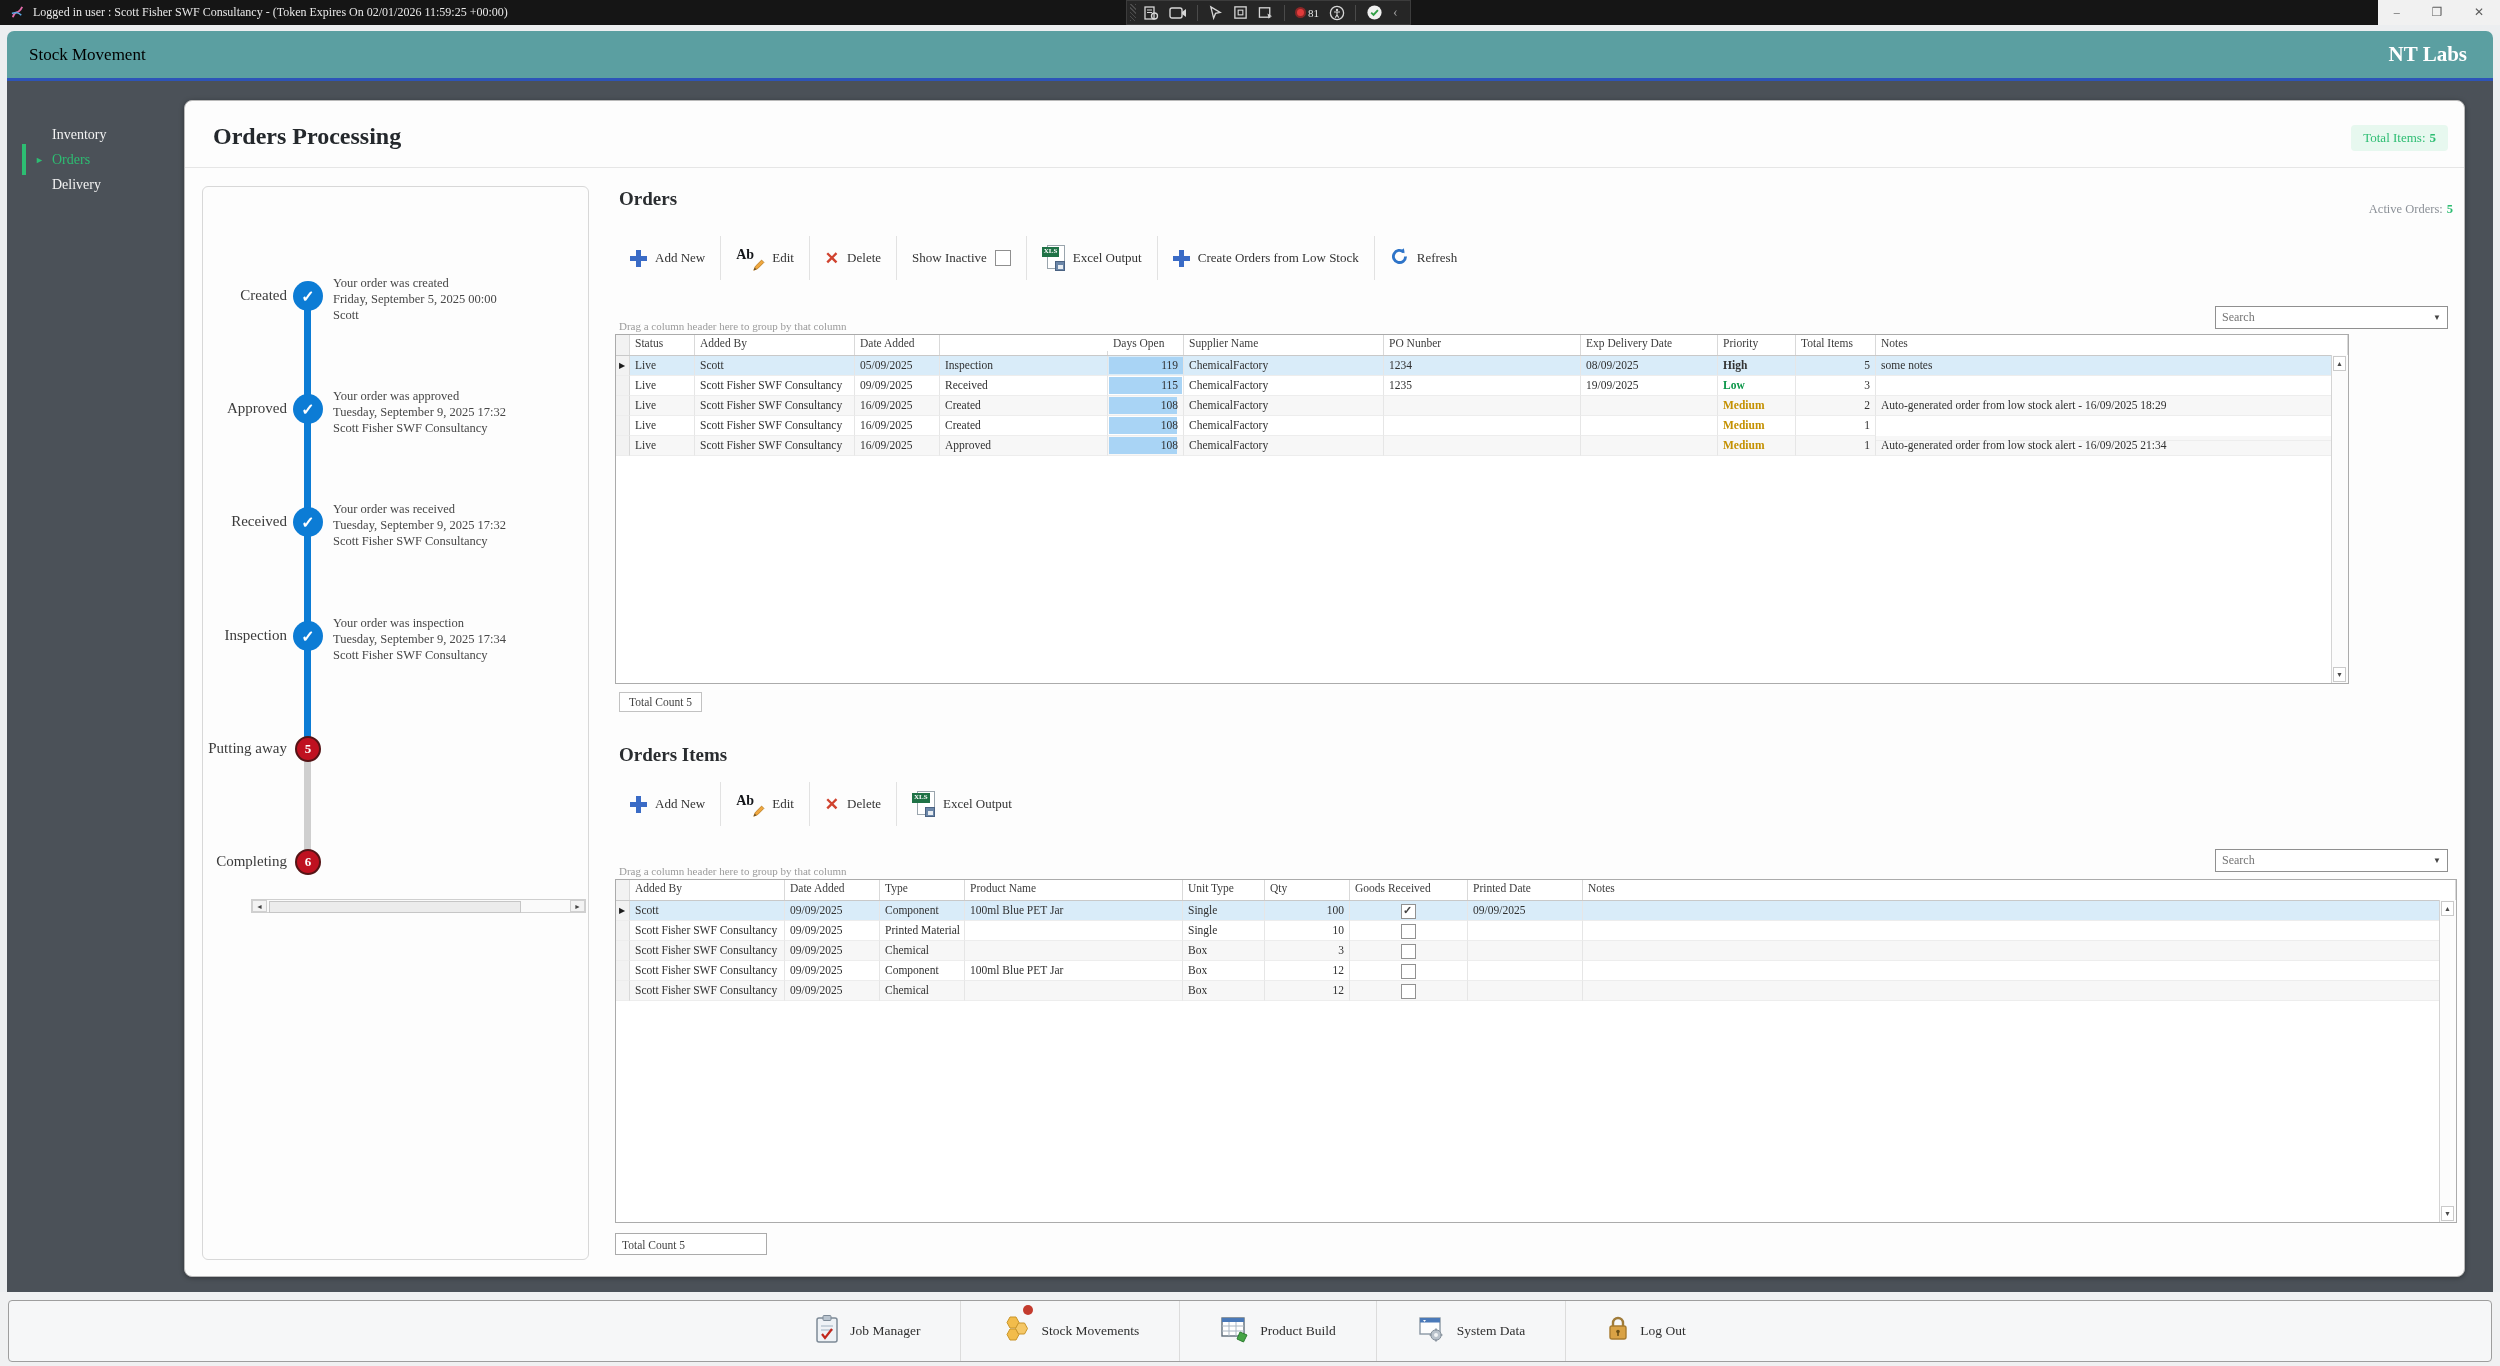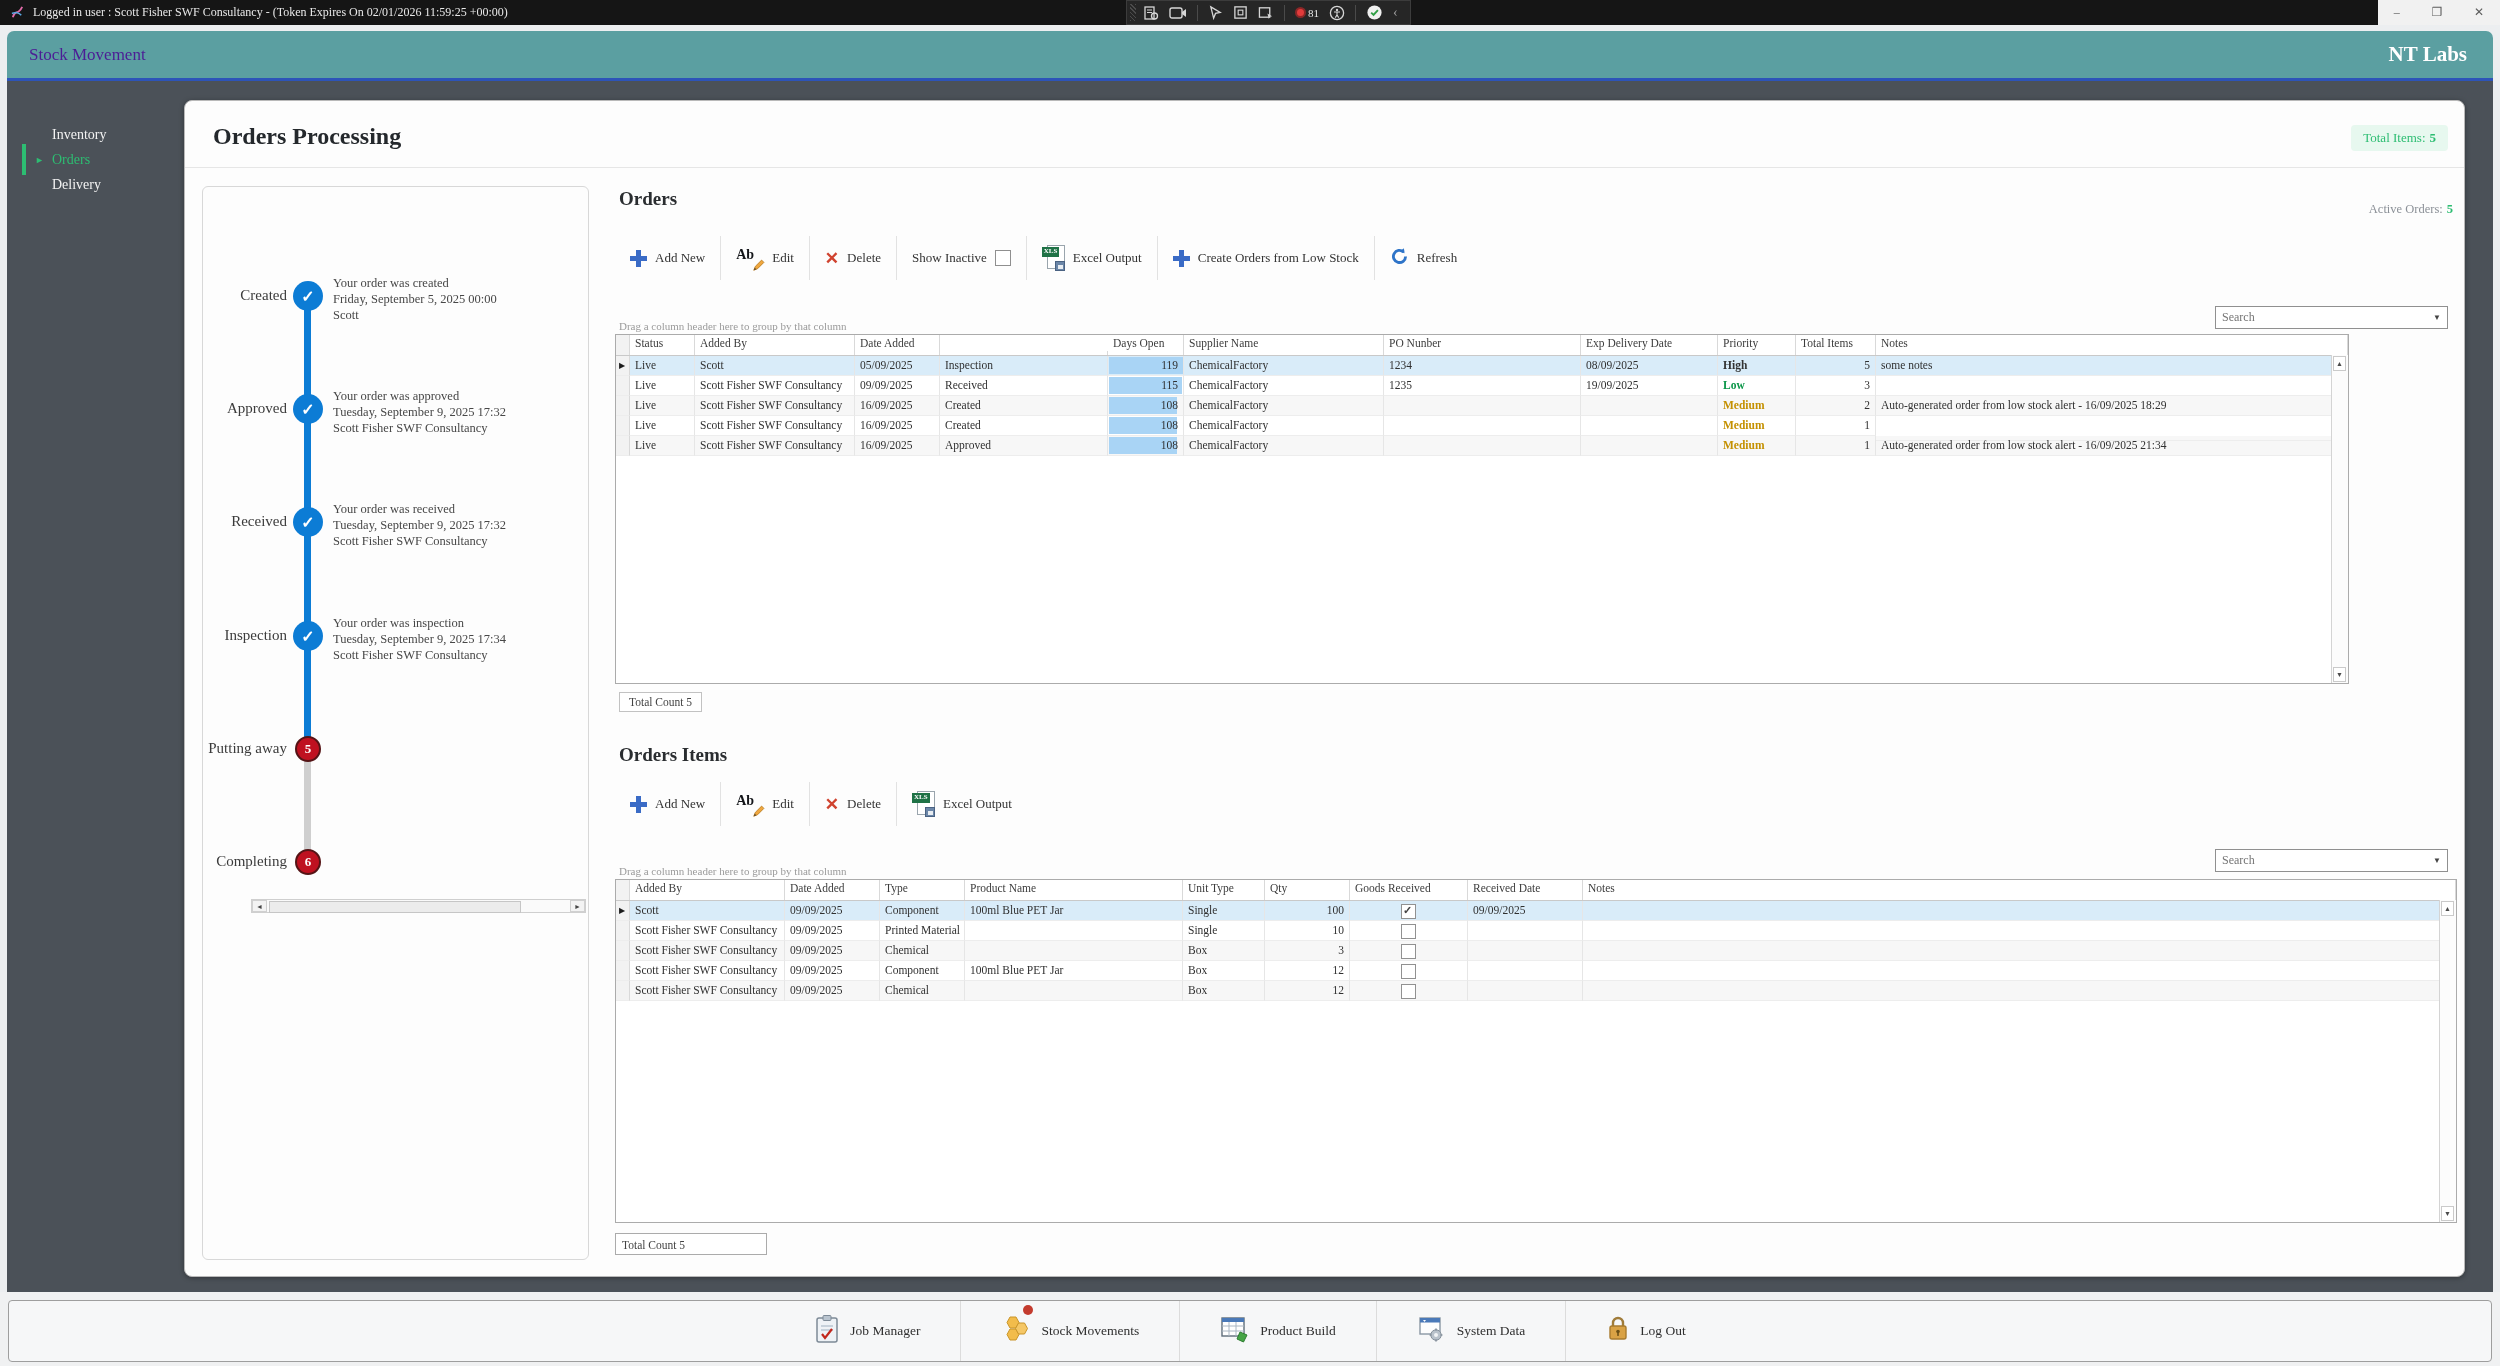--- a/index.html
+++ b/index.html
@@ -19,21 +19,21 @@
   .rec-badge{display:inline-flex;align-items:center;gap:2px;color:#e8e8e8;font-size:11px}
   .rec-dot{width:11px;height:11px;border-radius:50%;background:#e23b3b;border:2px solid #8a2727;box-sizing:border-box}
   .rec-chev{color:#9a9a9a;font-size:14px;line-height:1}
   .winctl{position:absolute;right:0;top:0;width:122px;height:25px;background:#f1f1f1;display:flex;
           align-items:center;justify-content:space-around;color:#5c5c5c;font-size:12px}
   .winctl span{cursor:pointer}
 
   
   .tealbar{position:absolute;left:7px;right:7px;top:31px;height:47px;background:#5b9fa1;
            border-radius:7px 7px 0 0;display:flex;align-items:center}
-  .teal-title{color:#4c1d95;font-size:17px;margin-left:22px}
+  .teal-title{color:#000000;font-size:17px;margin-left:22px}
   .brand{margin-left:auto;margin-right:26px;color:#fff;font-size:21px;font-weight:bold}
   .blueline{position:absolute;left:7px;right:7px;top:78px;height:3px;background:#2d54b8}
   .bodybg{position:absolute;left:7px;right:7px;top:81px;height:1211px;background:#4b5158}
 
   
   .nav{position:absolute;left:12px;top:122px;width:168px}
   .nav-item{position:relative;height:25px;display:flex;align-items:center;color:#f2f2f2;font-size:14px;padding-left:40px;cursor:pointer}
   .nav-item.active{color:#2dbd72}
   .nav-item.active::before{content:"";position:absolute;left:10px;top:-3px;bottom:-3px;width:4px;background:#2dbd72}
   .nav-arrow{position:absolute;left:23px;font-size:9px;color:#2dbd72}
@@ -501,21 +501,21 @@
       <div class="grid" style="left:13px;top:703px;width:1842px;height:344px">
         <div class="ghead" id="items-head">
             <div class="gind"></div>
             <div class="gh" style="flex: 0 0 155px;">Added By</div>
             <div class="gh" style="flex: 0 0 95px;">Date Added</div>
             <div class="gh" style="flex: 0 0 85px;">Type</div>
             <div class="gh" style="flex: 0 0 218px;">Product Name</div>
             <div class="gh" style="flex: 0 0 82px;">Unit Type</div>
             <div class="gh" style="flex: 0 0 85px;">Qty</div>
             <div class="gh" style="flex: 0 0 118px;">Goods Received</div>
-            <div class="gh" style="flex: 0 0 115px;">Received Date</div>
+            <div class="gh" style="flex: 0 0 115px;">Printed Date</div>
             <div class="gh" style="flex: 1 1 auto;">Notes</div>
           </div>
         <div id="items-body">
             <div class="grow sel">
               <div class="gind">
                 <span class="rowarr">▶</span>
               </div>
               <div class="gd" style="flex: 0 0 155px;">Scott</div>
               <div class="gd" style="flex: 0 0 95px;">09/09/2025</div>
               <div class="gd" style="flex: 0 0 85px;">Component</div>

